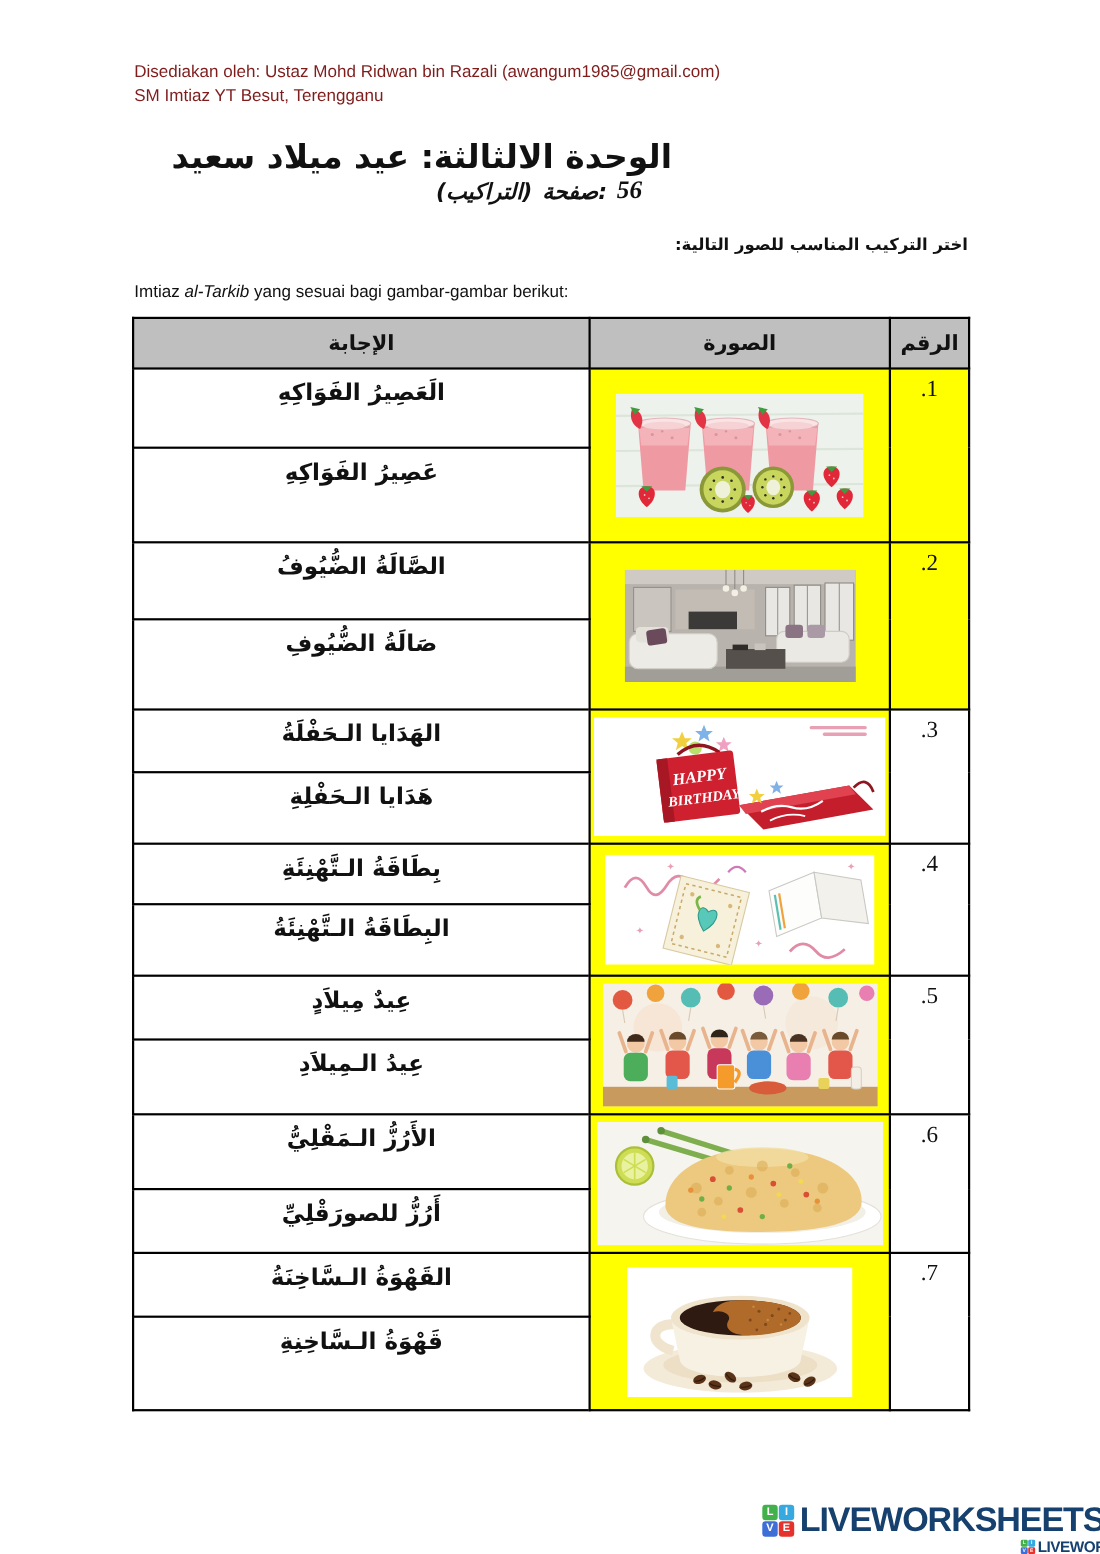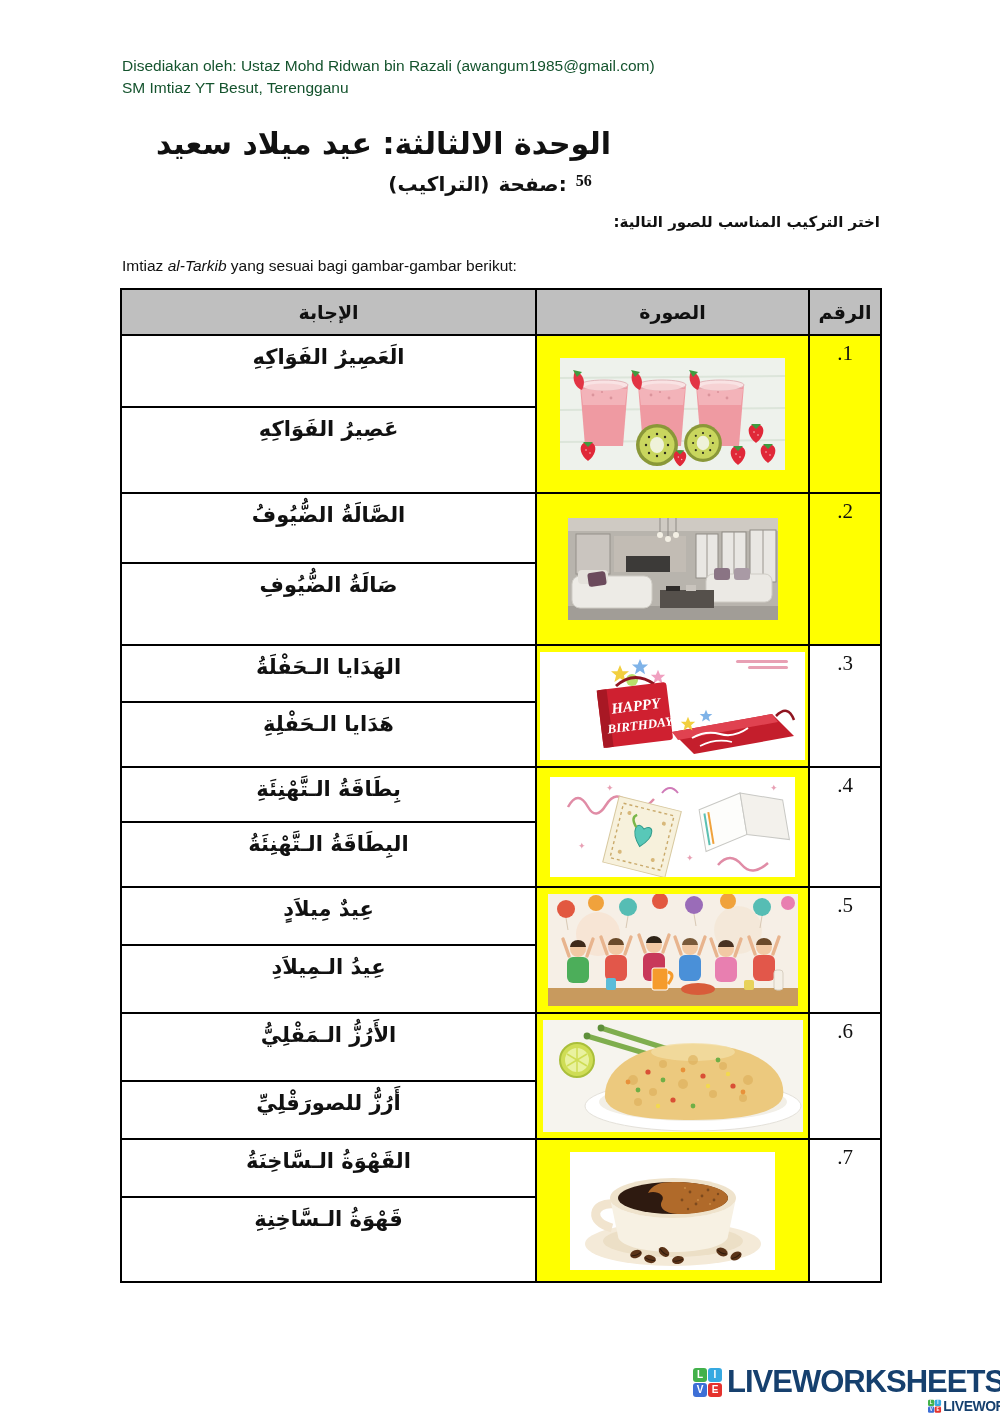--- a/index.html
+++ b/index.html
@@ -2,25 +2,25 @@
 <html><head>
 <meta charset="utf-8">
 <style>
   * { margin:0; padding:0; box-sizing:border-box; }
   html,body { background:#ffffff; }
   .page {
     position:relative; width:1000px; height:1413px; margin:0 auto;
     background:#ffffff; overflow:hidden;
     font-family:"Liberation Sans", sans-serif; color:#111;
   }
-  .doc-header { position:absolute; left:122px; top:55px; font-size:15.5px; line-height:1.4; color:#14532d; }
+  .doc-header { position:absolute; left:122px; top:55px; font-size:15.5px; line-height:1.4; color:#7f1d1d; }
   .ar { font-family:"DejaVu Sans", sans-serif; font-weight:700; }
   .title-ar { position:absolute; left:156px; top:126px; width:760px; text-align:left; direction:rtl; font-size:30px; }
-  .title-page { position:absolute; left:140px; top:172px; width:700px; display:flex; justify-content:center; align-items:flex-start; gap:9px; font-size:20px; }
-  .pnum { font-family:"Liberation Serif", serif; font-size:16px; font-weight:700; }
+  .title-page { position:absolute; left:140px; top:160px; width:700px; display:flex; justify-content:center; align-items:flex-end; gap:9px; font-size:20px;font-style:italic; }
+  .pnum { font-family:"Liberation Serif", serif; font-size:23px; font-weight:700; }
   .instr-ar { position:absolute; right:120px; top:213px; direction:rtl; font-size:15px; }
   .instr-ms { position:absolute; left:122px; top:257px; font-size:15.5px; }
   .instr-ms i { font-style:italic; }
 
   table.main { position:absolute; left:120px; top:288px; width:760px; border-collapse:collapse; table-layout:fixed; }
   table.main col.c-ans { width:415px; } table.main col.c-pic { width:273px; } table.main col.c-num { width:72px; }
   table.main th, table.main td { border:2px solid #000; }
   th { background:#bfbfbf; height:46px; font-family:"DejaVu Sans", sans-serif; font-weight:700; font-size:19px; }
   td.option { vertical-align:top; text-align:center; direction:rtl; font-family:"DejaVu Sans", sans-serif;
               font-weight:700; font-size:21px; padding-top:9px; background:#fff; }

